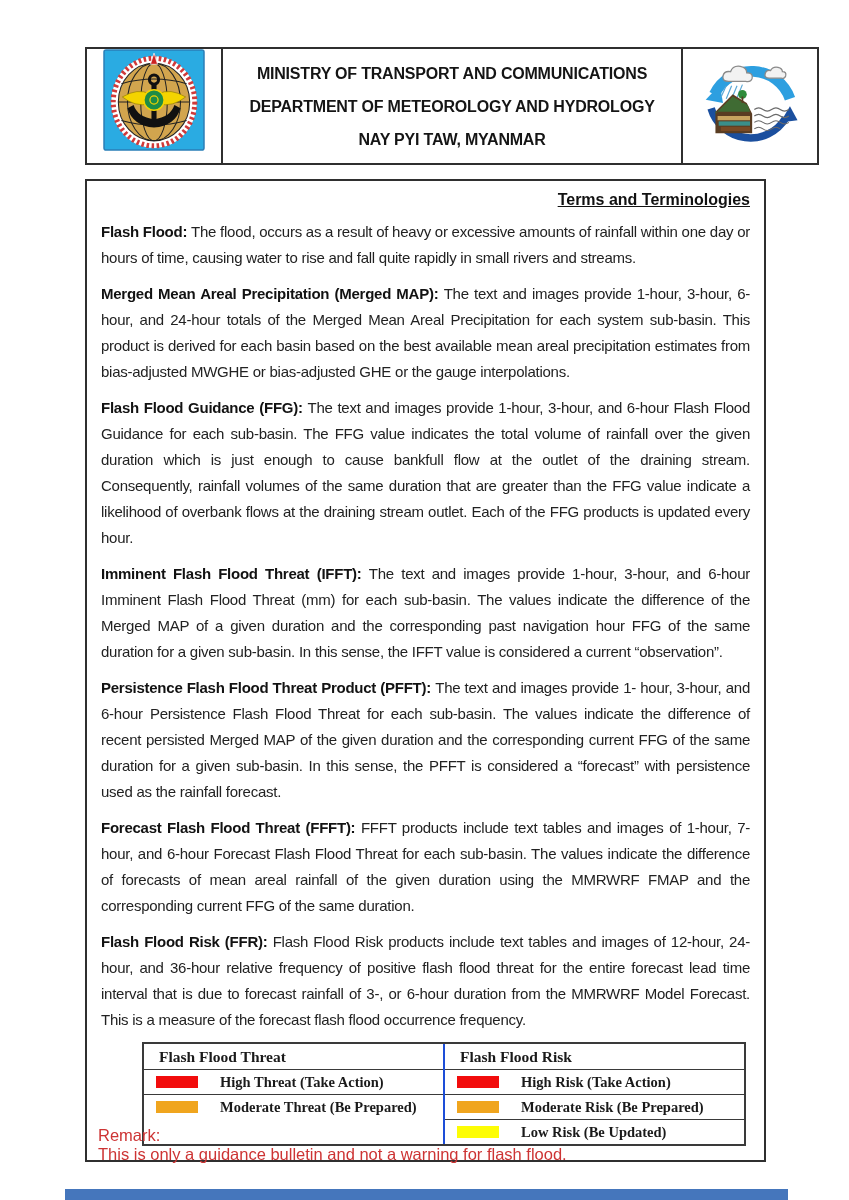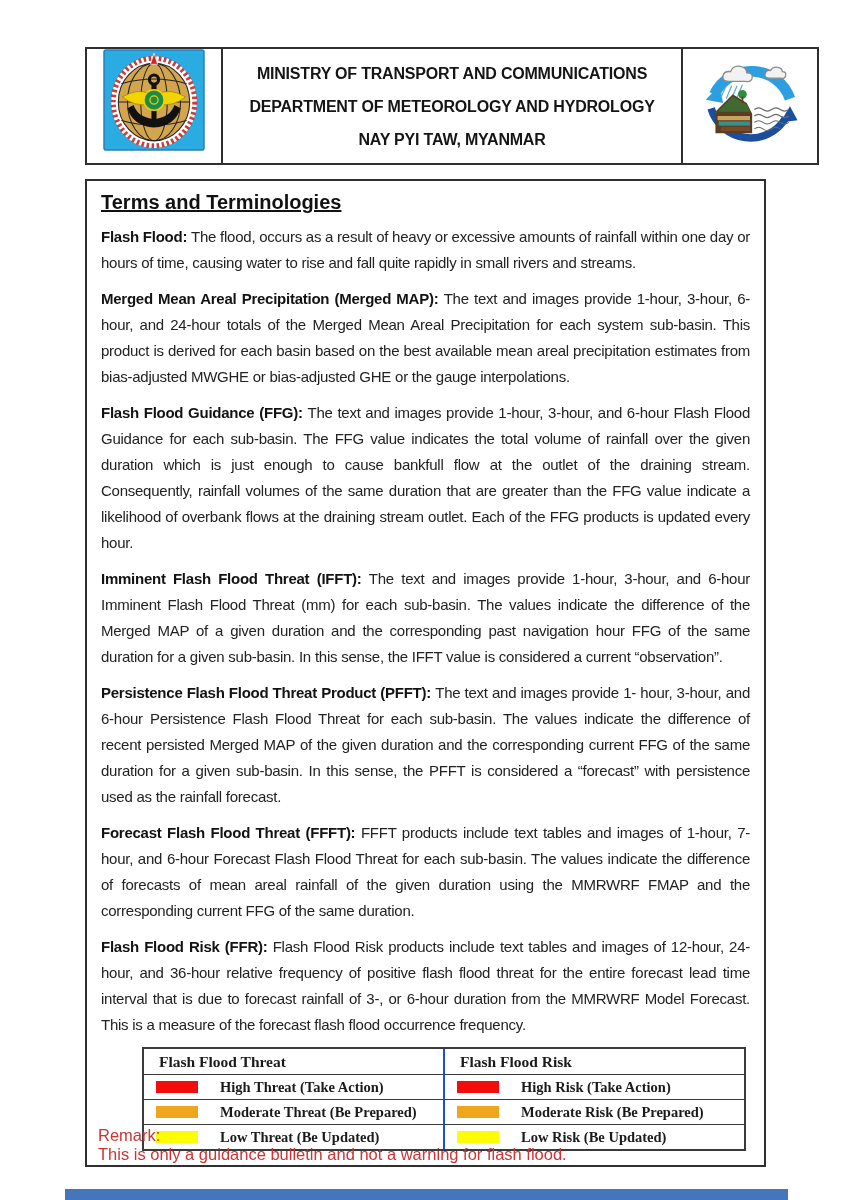--- a/index.html
+++ b/index.html
@@ -21,21 +21,21 @@
     text-align:center;white-space:nowrap;color:#151515;
   }
   .logo-left-box{width:104px;height:102px;}
   .logo-right-box{width:112px;height:108px;}
   
   .box{
     position:absolute;left:85px;top:179px;width:681px;box-sizing:border-box;
     border:2px solid #2f2f2f;background:#fff;padding:8px 14px 14px 14px;
   }
   .doc-title{
-    text-align:left;font-weight:bold;font-size:20px;color:#111;
+    text-align:right;font-weight:bold;font-size:16px;color:#111;
     text-decoration:underline;margin:2px 0 6px 0;
   }
   .para{
     margin:10px 0 0 0;text-align:justify;font-size:15px;line-height:26px;
     letter-spacing:-0.25px;color:#222;
   }
   .para .term{color:#121212;}
   
   .legend-table{
     margin:9px 0 0 41px;width:604px;display:flex;
@@ -160,24 +160,20 @@
   <div class="legend-row">
     <span class="swatch" style="background: rgb(242, 12, 12);"></span>
     <span class="legend-label">High Threat (Take Action)</span>
   </div>
 
   <div class="legend-row">
     <span class="swatch" style="background: rgb(240, 165, 30);"></span>
     <span class="legend-label">Moderate Threat (Be Prepared)</span>
   </div>
 
-  <div class="legend-row">
-    <span class="swatch" style="background: rgb(253, 253, 5);"></span>
-    <span class="legend-label">Low Threat (Be Updated)</span>
-  </div>
 </div>
       </div>
       <div class="legend-col right">
         <div class="legend-header">Flash Flood Risk</div>
         <div>
   <div class="legend-row">
     <span class="swatch" style="background: rgb(242, 12, 12);"></span>
     <span class="legend-label">High Risk (Take Action)</span>
   </div>
 

